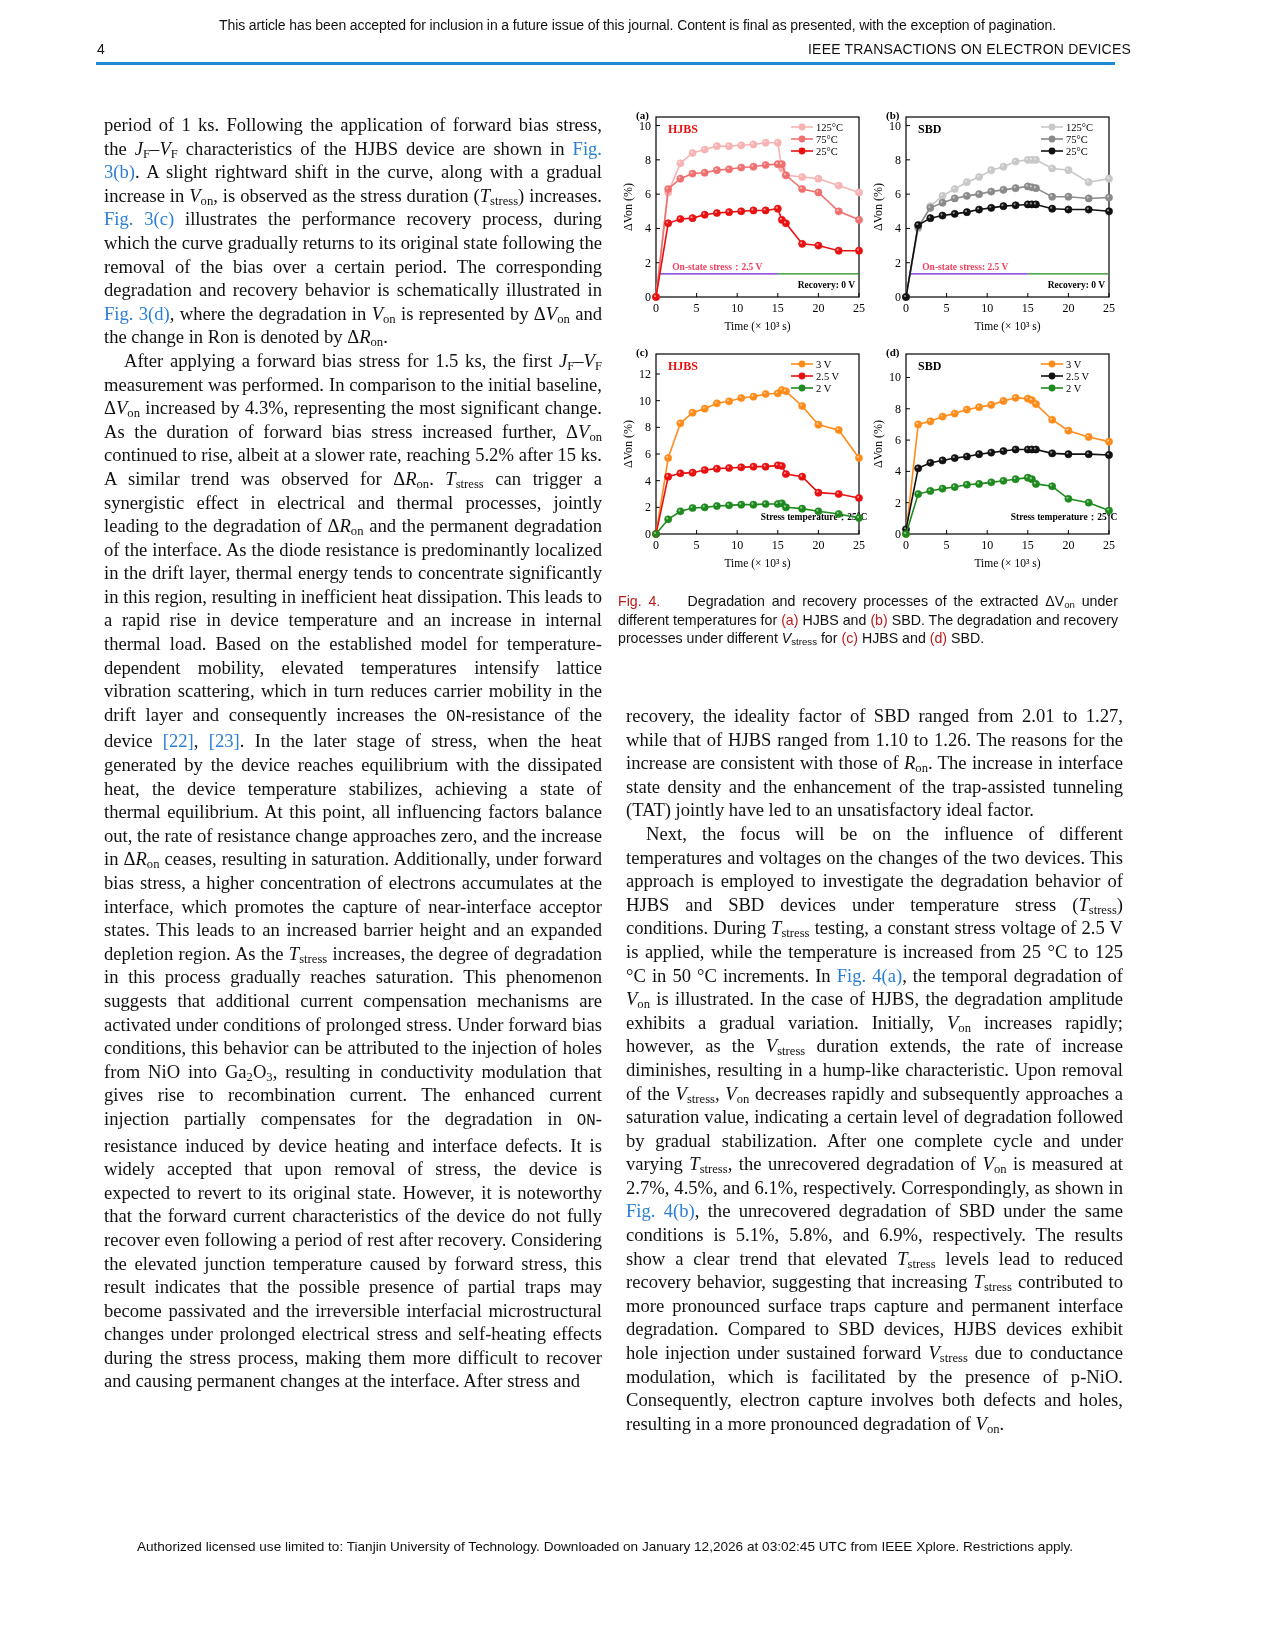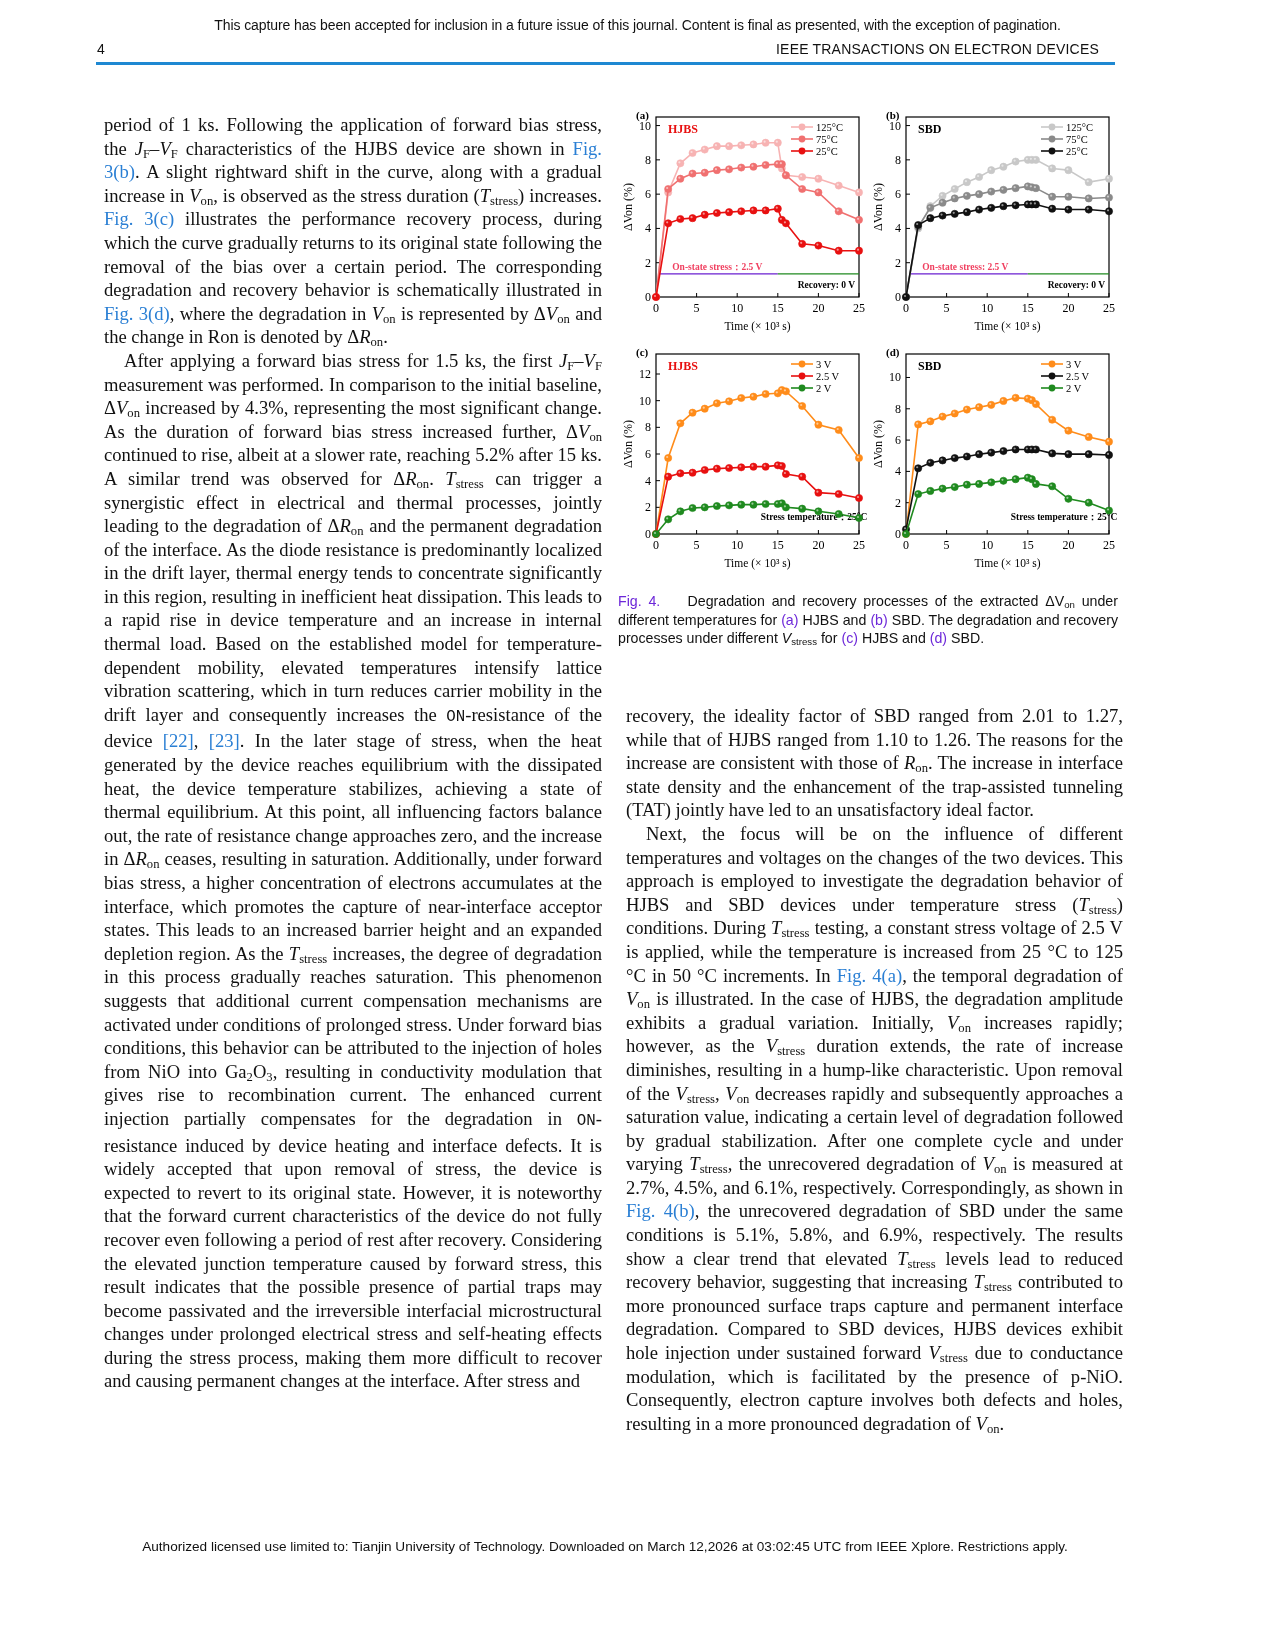--- a/index.html
+++ b/index.html
@@ -1,41 +1,41 @@
 <!DOCTYPE html>
 <html><head>
 <meta charset="utf-8">
 <style>
   html, body { margin:0; padding:0; background:#fff; }
   body { width:1275px; height:1650px; position:relative; overflow:hidden; color:#111; }
   .sans { font-family: "Liberation Sans", sans-serif; }
   #notice { position:absolute; top:17px; left:0; width:1275px; text-align:center; font-size:14px; letter-spacing:-0.1px; }
   #pagenum { position:absolute; top:41px; left:97px; font-size:14px; }
-  #journal { position:absolute; top:41px; right:176px; font-size:14px; letter-spacing:0.2px; }
+  #journal { position:absolute; top:41px; right:144px; font-size:14px; letter-spacing:0.2px; }
   #rule { position:absolute; top:62px; left:96px; width:1019px; height:3px; background:#1e88d2; }
   .col { position:absolute; font-family:"Liberation Serif", serif; font-size:18.6px; line-height:23.6px; text-align:justify;margin-left:8px; }
   #left { left:96px; top:113px; width:498px; }
   #right { left:618px; top:704px; width:497px; }
   .col p { margin:0; }
   .col p.ind { text-indent:20px; }
   a.ref { color:#2a7fd4; text-decoration:none; }
   sub { font-size:0.68em; vertical-align:-0.25em; line-height:0; }
   i { font-style:italic; }
   .mono { font-family:"Liberation Mono", monospace; font-size:0.85em; }
   #fig { position:absolute; left:618px; top:105px; width:500px; height:475px; }
   .panel { position:absolute; width:250px; height:237px; }
   .panel svg { width:250px; height:237px; overflow:visible; }
   #caption { position:absolute; left:618px; top:592px; width:500px; font-family:"Liberation Sans", sans-serif; font-size:14.2px; line-height:18.5px; text-align:justify; }
-  #caption .lbl { color:#6d28d9; }
+  #caption .lbl { color:#b91c1c; }
   #footer { position:absolute; top:1539px; left:0; width:1210px; text-align:center; font-size:13.6px; font-family:"Liberation Sans", sans-serif; }
 </style>
 </head>
 <body>
 
-<div id="notice" class="sans">This capture has been accepted for inclusion in a future issue of this journal. Content is final as presented, with the exception of pagination.</div>
+<div id="notice" class="sans">This article has been accepted for inclusion in a future issue of this journal. Content is final as presented, with the exception of pagination.</div>
 <div id="pagenum" class="sans">4</div>
 <div id="journal" class="sans">IEEE TRANSACTIONS ON ELECTRON DEVICES</div>
 <div id="rule"></div>
 
 <div id="left" class="col">
   <p>
     <span>period of 1 ks. Following the application of forward bias stress, the </span><i>J</i><sub>F</sub><span>–</span><i>V</i><sub>F</sub><span> characteristics of the HJBS device are shown in </span><a class="ref" href="#">Fig. 3(b)</a><span>. A slight rightward shift in the curve, along with a gradual increase in </span><i>V</i><sub>on</sub><span>, is observed as the stress duration (</span><i>T</i><sub>stress</sub><span>) increases. </span><a class="ref" href="#">Fig. 3(c)</a><span> illustrates the performance recovery process, during which the curve gradually returns to its original state following the removal of the bias over a certain period. The corresponding degradation and recovery behavior is schematically illustrated in </span><a class="ref" href="#">Fig. 3(d)</a><span>, where the degradation in </span><i>V</i><sub>on</sub><span> is represented by Δ</span><i>V</i><sub>on</sub><span> and the change in Ron is denoted by Δ</span><i>R</i><sub>on</sub><span>.</span>
   </p>
   <p class="ind">
     <span>After applying a forward bias stress for 1.5 ks, the first </span><i>J</i><sub>F</sub><span>–</span><i>V</i><sub>F</sub><span> measurement was performed. In comparison to the initial baseline, Δ</span><i>V</i><sub>on</sub><span> increased by 4.3%, representing the most significant change. As the duration of forward bias stress increased further, Δ</span><i>V</i><sub>on</sub><span> continued to rise, albeit at a slower rate, reaching 5.2% after 15 ks. A similar trend was observed for Δ</span><i>R</i><sub>on</sub><span>. </span><i>T</i><sub>stress</sub><span> can trigger a synergistic effect in electrical and thermal processes, jointly leading to the degradation of Δ</span><i>R</i><sub>on</sub><span> and the permanent degradation of the interface. As the diode resistance is predominantly localized in the drift layer, thermal energy tends to concentrate significantly in this region, resulting in inefficient heat dissipation. This leads to a rapid rise in device temperature and an increase in internal thermal load. Based on the established model for temperature-dependent mobility, elevated temperatures intensify lattice vibration scattering, which in turn reduces carrier mobility in the drift layer and consequently increases the </span><span class="mono">ON</span><span>-resistance of the device </span><a class="ref" href="#">[22]</a><span>, </span><a class="ref" href="#">[23]</a><span>. In the later stage of stress, when the heat generated by the device reaches equilibrium with the dissipated heat, the device temperature stabilizes, achieving a state of thermal equilibrium. At this point, all influencing factors balance out, the rate of resistance change approaches zero, and the increase in Δ</span><i>R</i><sub>on</sub><span> ceases, resulting in saturation. Additionally, under forward bias stress, a higher concentration of electrons accumulates at the interface, which promotes the capture of near-interface acceptor states. This leads to an increased barrier height and an expanded depletion region. As the </span><i>T</i><sub>stress</sub><span> increases, the degree of degradation in this process gradually reaches saturation. This phenomenon suggests that additional current compensation mechanisms are activated under conditions of prolonged stress. Under forward bias conditions, this behavior can be attributed to the injection of holes from NiO into Ga</span><sub>2</sub><span>O</span><sub>3</sub><span>, resulting in conductivity modulation that gives rise to recombination current. The enhanced current injection partially compensates for the degradation in </span><span class="mono">ON</span><span>-resistance induced by device heating and interface defects. It is widely accepted that upon removal of stress, the device is expected to revert to its original state. However, it is noteworthy that the forward current characteristics of the device do not fully recover even following a period of rest after recovery. Considering the elevated junction temperature caused by forward stress, this result indicates that the possible presence of partial traps may become passivated and the irreversible interfacial microstructural changes under prolonged electrical stress and self-heating effects during the stress process, making them more difficult to recover and causing permanent changes at the interface. After stress and</span>
@@ -644,13 +644,13 @@
 
 <div id="right" class="col">
   <p>
     <span>recovery, the ideality factor of SBD ranged from 2.01 to 1.27, while that of HJBS ranged from 1.10 to 1.26. The reasons for the increase are consistent with those of </span><i>R</i><sub>on</sub><span>. The increase in interface state density and the enhancement of the trap-assisted tunneling (TAT) jointly have led to an unsatisfactory ideal factor.</span>
   </p>
   <p class="ind">
     <span>Next, the focus will be on the influence of different temperatures and voltages on the changes of the two devices. This approach is employed to investigate the degradation behavior of HJBS and SBD devices under temperature stress (</span><i>T</i><sub>stress</sub><span>) conditions. During </span><i>T</i><sub>stress</sub><span> testing, a constant stress voltage of 2.5 V is applied, while the temperature is increased from 25 °C to 125 °C in 50 °C increments. In </span><a class="ref" href="#">Fig. 4(a)</a><span>, the temporal degradation of </span><i>V</i><sub>on</sub><span> is illustrated. In the case of HJBS, the degradation amplitude exhibits a gradual variation. Initially, </span><i>V</i><sub>on</sub><span> increases rapidly; however, as the </span><i>V</i><sub>stress</sub><span> duration extends, the rate of increase diminishes, resulting in a hump-like characteristic. Upon removal of the </span><i>V</i><sub>stress</sub><span>, </span><i>V</i><sub>on</sub><span> decreases rapidly and subsequently approaches a saturation value, indicating a certain level of degradation followed by gradual stabilization. After one complete cycle and under varying </span><i>T</i><sub>stress</sub><span>, the unrecovered degradation of </span><i>V</i><sub>on</sub><span> is measured at 2.7%, 4.5%, and 6.1%, respectively. Correspondingly, as shown in </span><a class="ref" href="#">Fig. 4(b)</a><span>, the unrecovered degradation of SBD under the same conditions is 5.1%, 5.8%, and 6.9%, respectively. The results show a clear trend that elevated </span><i>T</i><sub>stress</sub><span> levels lead to reduced recovery behavior, suggesting that increasing </span><i>T</i><sub>stress</sub><span> contributed to more pronounced surface traps capture and permanent interface degradation. Compared to SBD devices, HJBS devices exhibit hole injection under sustained forward </span><i>V</i><sub>stress</sub><span> due to conductance modulation, which is facilitated by the presence of p-NiO. Consequently, electron capture involves both defects and holes, resulting in a more pronounced degradation of </span><i>V</i><sub>on</sub><span>.</span>
   </p>
 </div>
 
-<div id="footer">Authorized licensed use limited to: Tianjin University of Technology. Downloaded on March 12,2026 at 03:02:45 UTC from IEEE Xplore.  Restrictions apply.</div>
+<div id="footer">Authorized licensed use limited to: Tianjin University of Technology. Downloaded on January 12,2026 at 03:02:45 UTC from IEEE Xplore.  Restrictions apply.</div>
 
 </body></html>

